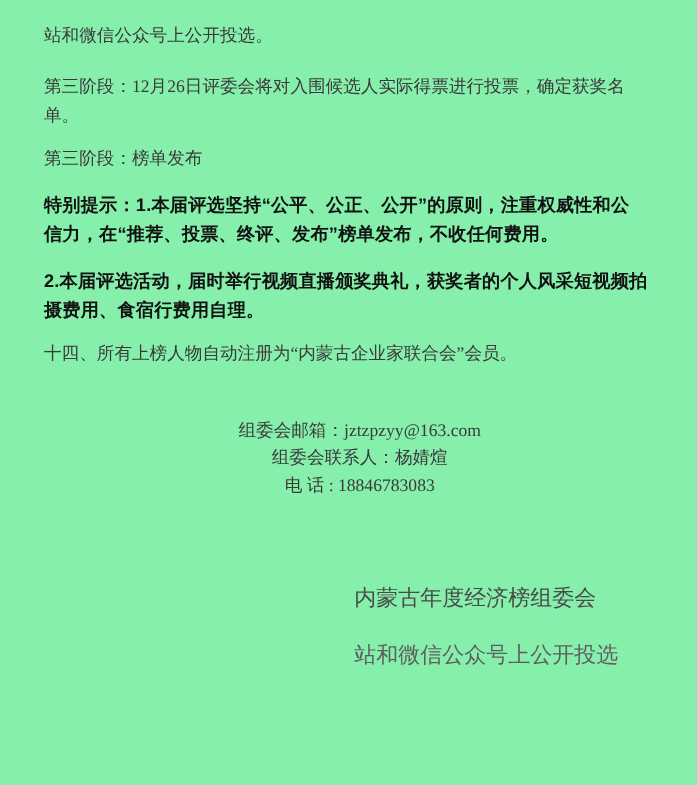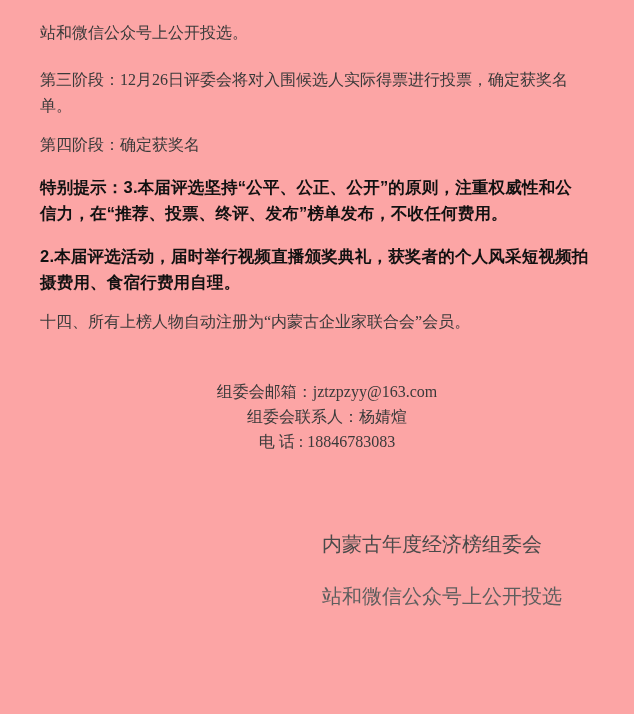--- a/index.html
+++ b/index.html
@@ -4,21 +4,21 @@
 <style>
   html, body {
     margin: 0;
     padding: 0;
     background: #ffffff;
   }
   .page {
     position: relative;
     width: 634px;
     height: 714px;
-    background: #fca5a5;
+    background: #86efac;
     box-sizing: border-box;
     padding: 20px 20px 0 40px;
     overflow: hidden;
     font-family: "Liberation Serif", "DejaVu Serif", serif;
     color: #3a3a3a;
   }
   .para {
     font-size: 16px;
     line-height: 26px;
     white-space: nowrap;
@@ -63,25 +63,25 @@
   <div class="para p1">
     <div class="line">站和微信公众号上公开投选。</div>
   </div>
 
   <div class="para p2">
     <div class="line">第三阶段：12月26日评委会将对入围候选人实际得票进行投票，确定获奖名</div>
     <div class="line">单。</div>
   </div>
 
   <div class="para p3">
-    <div class="line">第四阶段：确定获奖名</div>
+    <div class="line">第三阶段：榜单发布</div>
   </div>
 
   <div class="para p4 bold">
-    <div class="line">特别提示：3.本届评选坚持“公平、公正、公开”的原则，注重权威性和公</div>
+    <div class="line">特别提示：1.本届评选坚持“公平、公正、公开”的原则，注重权威性和公</div>
     <div class="line">信力，在“推荐、投票、终评、发布”榜单发布，不收任何费用。</div>
   </div>
 
   <div class="para p5 bold">
     <div class="line">2.本届评选活动，届时举行视频直播颁奖典礼，获奖者的个人风采短视频拍</div>
     <div class="line">摄费用、食宿行费用自理。</div>
   </div>
 
   <div class="para p6">
     <div class="line">十四、所有上榜人物自动注册为“内蒙古企业家联合会”会员。</div>

